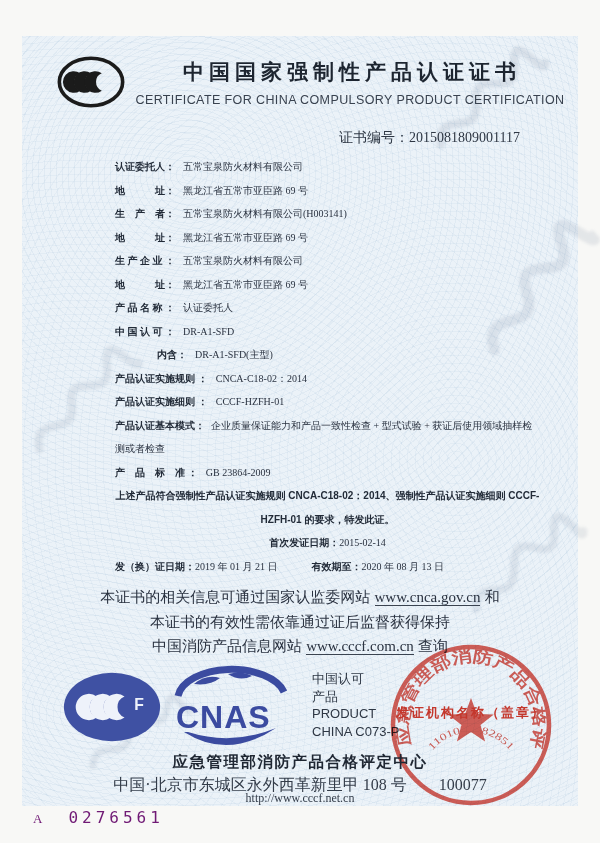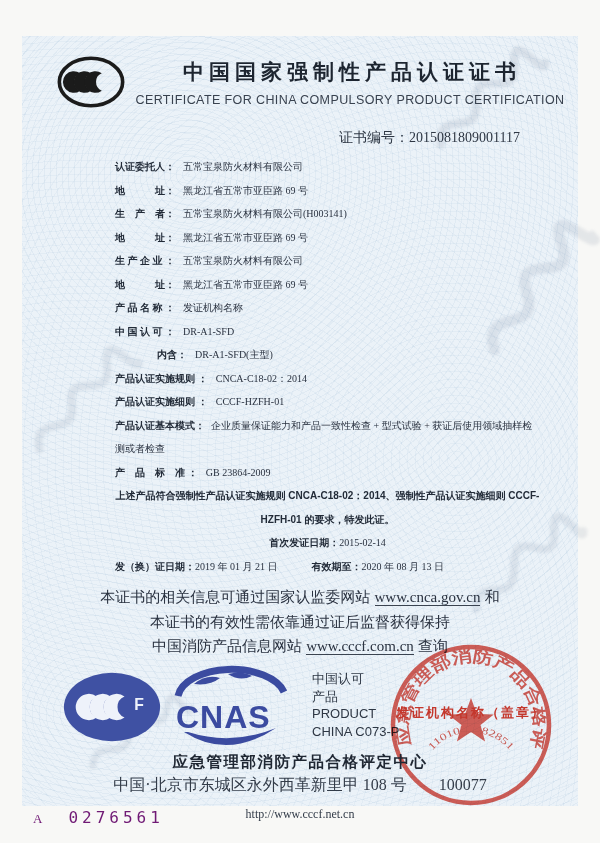--- a/index.html
+++ b/index.html
@@ -72,21 +72,21 @@
   .seal-label{
     position:absolute;left:374px;top:668px;width:190px;z-index:5;
     font-size:13px;letter-spacing:2px;color:#c4372c;font-weight:bold;
   }
   .org-name{
     position:absolute;left:0;right:0;top:716px;text-align:center;
     font-size:15.5px;font-weight:bold;letter-spacing:1.5px;color:#1f2733;
     font-family:"Liberation Sans",sans-serif;
   }
   .org-addr{position:absolute;left:0;right:0;top:739px;text-align:center;font-size:16px;color:#333c49;}
-  .org-url{position:absolute;left:0;right:0;top:755px;text-align:center;font-size:12px;color:#333c49;margin-top:16px;}
+  .org-url{position:absolute;left:0;right:0;top:755px;text-align:center;font-size:12px;color:#333c49;}
   
   .serial{position:absolute;left:33px;top:808px;color:#701a75;}
   .serial .pre{font-size:13px;font-family:"Liberation Serif",serif;margin-right:26px;}
   .serial .num{font-size:16px;letter-spacing:4px;font-family:"DejaVu Sans Mono",monospace;}
   
   .bleed{position:absolute;opacity:.55;filter:blur(1.6px);pointer-events:none;}
 </style>
 </head>
 <body>
 
@@ -122,21 +122,21 @@
     <span class="lab">证书编号：</span><span>2015081809001117</span>
   </div>
 
   <div class="content">
     <div class="row"><span class="lbl">认证委托人：</span><span>五常宝泉防火材料有限公司</span></div>
     <div class="row"><span class="lbl">地　　　址：</span><span>黑龙江省五常市亚臣路 69 号</span></div>
     <div class="row"><span class="lbl">生　产　者：</span><span>五常宝泉防火材料有限公司(H003141)</span></div>
     <div class="row"><span class="lbl">地　　　址：</span><span>黑龙江省五常市亚臣路 69 号</span></div>
     <div class="row"><span class="lbl">生产企业：</span><span>五常宝泉防火材料有限公司</span></div>
     <div class="row"><span class="lbl">地　　　址：</span><span>黑龙江省五常市亚臣路 69 号</span></div>
-    <div class="row"><span class="lbl">产品名称：</span><span>发证机构名称</span></div>
+    <div class="row"><span class="lbl">产品名称：</span><span>认证委托人</span></div>
     <div class="row"><span class="lbl">中国认可：</span><span>DR-A1-SFD</span></div>
     <div class="row indent"><span class="lbl auto">内含：</span><span>DR-A1-SFD(主型)</span></div>
     <div class="row"><span class="lbl auto">产品认证实施规则 ：</span><span>CNCA-C18-02：2014</span></div>
     <div class="row"><span class="lbl auto">产品认证实施细则 ：</span><span>CCCF-HZFH-01</span></div>
     <p class="para-row"><span class="lbl-inline">产品认证基本模式：</span><span>企业质量保证能力和产品一致性检查 + 型式试验 + 获证后使用领域抽样检测或者检查</span></p>
     <div class="row"><span class="lbl auto">产　品　标　准 ：</span><span>GB 23864-2009</span></div>
     <p class="statement">上述产品符合强制性产品认证实施规则 CNCA-C18-02：2014、强制性产品认证实施细则 CCCF-HZFH-01 的要求，特发此证。</p>
     <p class="first-issue"><span class="b">首次发证日期：</span><span>2015-02-14</span></p>
     <p class="dates"><span class="b">发（换）证日期：</span><span>2019 年 01 月 21 日</span><span class="sp"></span><span class="b">有效期至：</span><span>2020 年 08 月 13 日</span></p>
   </div>

